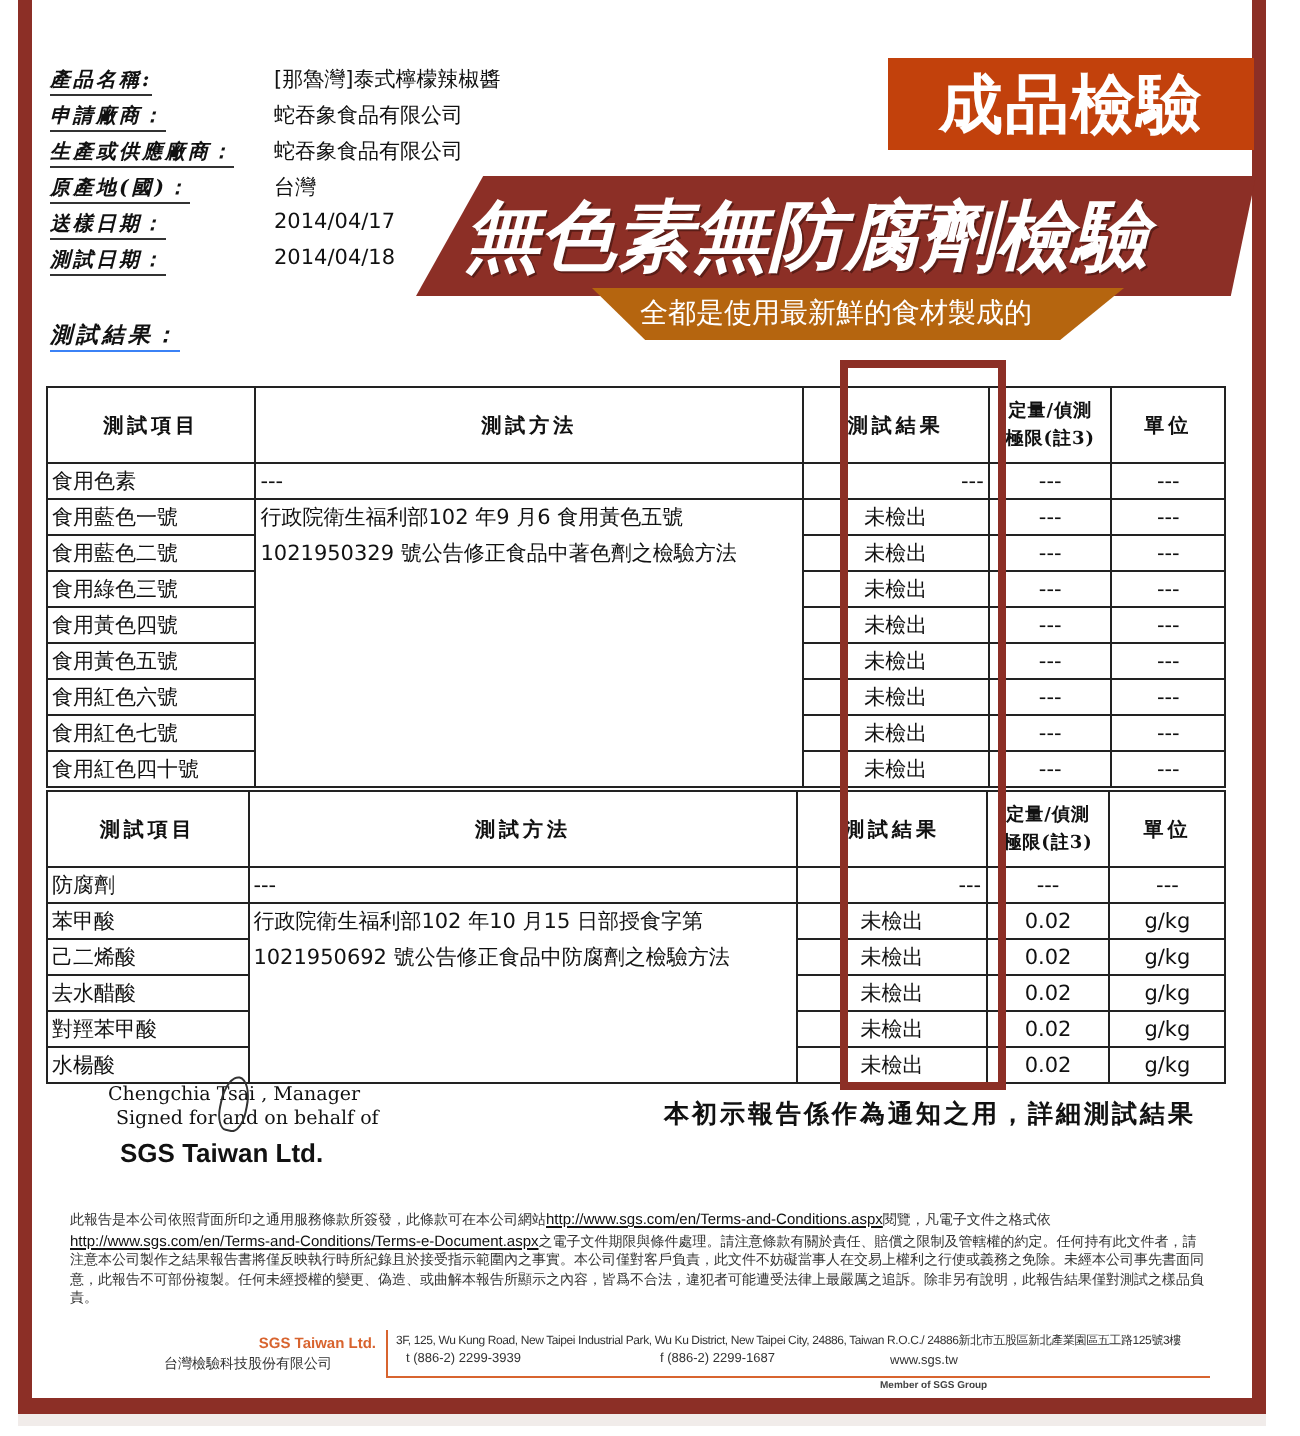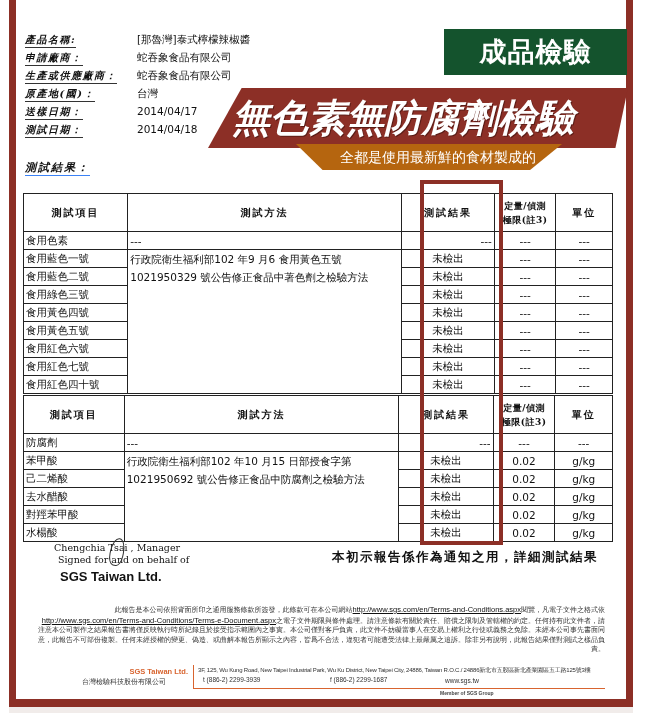--- a/index.html
+++ b/index.html
@@ -14,25 +14,25 @@
 
   
   .info { position: absolute; left: 25px; top: 33px; }
   .info-row { position: absolute; left: 0; height: 18px; width: 300px; font-size: 10.5px; white-space: nowrap; text-align: center; }
   .info-label { position: absolute; left: 0; font-family: "DejaVu Serif", "Liberation Serif", serif; font-weight: bold; font-style: italic; font-size: 10px; border-bottom: 1px solid #333; padding-bottom: 0; letter-spacing: 1.5px; }
   .info-value { position: absolute; left: 112px; font-size: 10.5px; }
 
   .results-label { position: absolute; left: 25px; top: 160px; font-family: "DejaVu Serif", "Liberation Serif", serif; font-weight: bold; font-style: italic; font-size: 11px; border-bottom: 1px solid #3b82f6; letter-spacing: 2px; }
 
   
-  .badge-finished { position: absolute; left: 444px; top: 29px; width: 183px; height: 46px; background: #14532d; color: #fff; font-weight: bold; font-size: 27px; text-align: center; line-height: 46px; letter-spacing: 1px; }
+  .badge-finished { position: absolute; left: 444px; top: 29px; width: 183px; height: 46px; background: #c2410c; color: #fff; font-weight: bold; font-size: 32px; text-align: center; line-height: 46px; letter-spacing: 1px; }
   .banner-main { position: absolute; left: 208px; top: 88px; width: 420px; height: 60px; background: #8c2f26; clip-path: polygon(8% 0, 100% 0, 97% 100%, 0 100%); }
   .banner-main-text { position: absolute; left: 232px; top: 88px; width: 380px; height: 60px; color: #fff; font-weight: bold; font-style: italic; font-size: 38px; line-height: 60px; letter-spacing: 0px; white-space: nowrap; text-shadow: 1px 1px 0 #5a1d17; }
   .banner-sub { position: absolute; left: 296px; top: 144px; width: 266px; height: 26px; background: #b5650f; clip-path: polygon(0 0, 100% 0, 88% 100%, 10% 100%); }
-  .banner-sub-text { position: absolute; left: 320px; top: 144px; width: 230px; height: 26px; color: #fff; font-size: 14px; line-height: 26px; white-space: nowrap; margin-left: 20px; }
+  .banner-sub-text { position: absolute; left: 320px; top: 144px; width: 230px; height: 26px; color: #fff; font-size: 14px; line-height: 26px; white-space: nowrap; }
 
   
   table.results { position: absolute; border-collapse: collapse; font-size: 10.5px; }
   table.results td, table.results th { border: 1px solid #222; height: 18px; padding: 0 2px; white-space: nowrap; }
   table.results th { font-family: "DejaVu Serif", "Liberation Serif", serif; font-weight: bold; font-size: 10px; height: 38px; letter-spacing: 2px; }
   table.results th.small { font-size: 9px; letter-spacing: 0.5px; line-height: 14px; }
   td.c { text-align: center; }
   td.r { text-align: right; padding-right: 10px; }
   td.method { vertical-align: top; padding-top: 2px; line-height: 18px; }
   .method-line { display: block; }
@@ -52,21 +52,21 @@
   .sig { position: absolute; left: 50px; top: 542px; font-family: "DejaVu Serif", "Liberation Serif", serif; font-size: 9.5px; line-height: 12px; }
   .sig-line1 { display: block; padding-left: 4px; }
   .sig-line2 { display: block; padding-left: 8px; }
   .sig-company { position: absolute; left: 60px; top: 569px; font-family: "Liberation Sans", sans-serif; font-weight: bold; font-size: 13px; }
   .sig-mark { position: absolute; left: 110px; top: 538px; width: 14px; height: 28px; border: 1px solid #333; border-radius: 50% 50% 40% 40%; transform: rotate(12deg); }
 
   .notice { position: absolute; left: 300px; top: 546px; font-family: "DejaVu Serif", "Liberation Serif", serif; font-weight: bold; font-size: 12.5px; line-height: 22px; letter-spacing: 1.5px; margin-left: 32px; }
   .notice span { display: block; }
 
   
-  .legal { position: absolute; left: 35px; top: 605px; width: 570px; font-family: "DejaVu Serif", "Liberation Serif", serif; font-size: 7px; line-height: 9.5px; color: #333; text-align: right; }
+  .legal { position: absolute; left: 35px; top: 605px; width: 570px; font-family: "DejaVu Serif", "Liberation Serif", serif; font-size: 7px; line-height: 9.5px; color: #333; }
   .legal a { color: #111; text-decoration: underline; font-family: "Liberation Sans", sans-serif; font-size: 7.5px; }
 
   
   .foot-company { position: absolute; left: 60px; top: 667px; width: 128px; text-align: right; font-size: 7.5px; line-height: 10px; }
   .foot-company-en { display: block; color: #d8642f; font-weight: bold; font-family: "Liberation Sans", sans-serif; }
   .foot-company-zh { display: block; font-family: "DejaVu Serif", "Liberation Serif", serif; color: #333; font-size: 7px; text-align: center; }
   .foot-divider-v { position: absolute; left: 193px; top: 665px; width: 1px; height: 24px; background: #d8642f; }
   .foot-divider-h { position: absolute; left: 193px; top: 688px; width: 412px; height: 1px; background: #d8642f; }
   .foot-address { position: absolute; left: 198px; top: 666px; font-family: "Liberation Sans", sans-serif; font-size: 6px; color: #333; white-space: nowrap; letter-spacing: -0.2px; }
   .foot-tel { position: absolute; left: 203px; top: 676px; font-family: "Liberation Sans", sans-serif; font-size: 6.5px; color: #333; }

